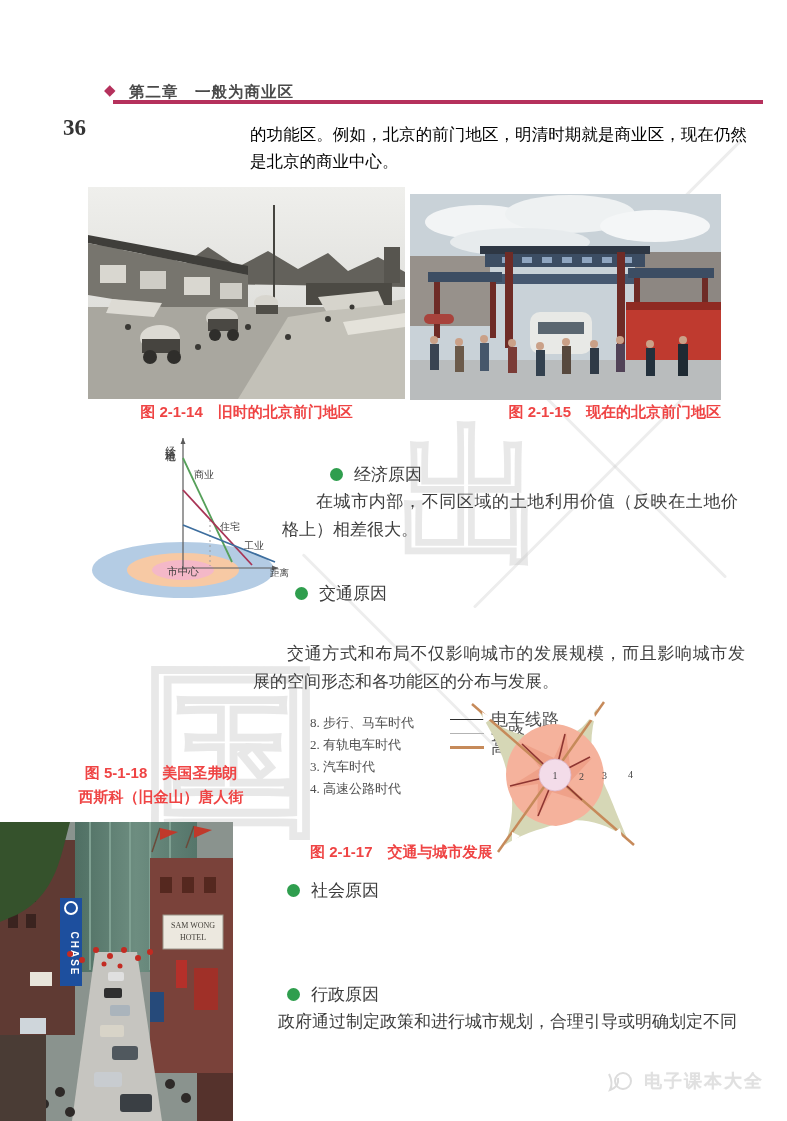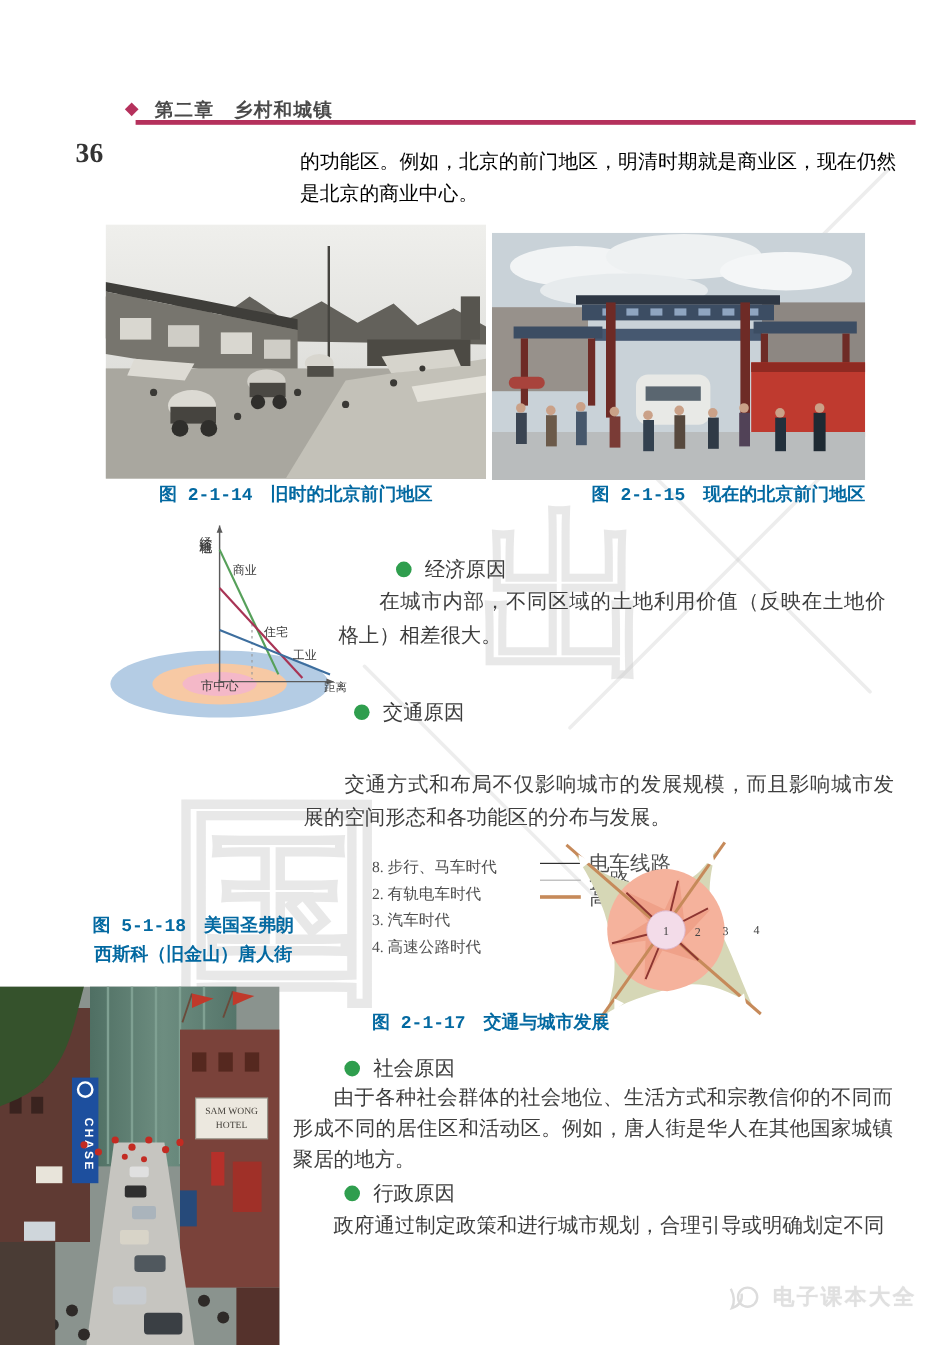--- a/index.html
+++ b/index.html
@@ -17,21 +17,21 @@
   .chapter{font-family:"Liberation Sans",sans-serif;font-weight:700;font-size:15.5px;color:#4a4a4a;letter-spacing:1px;}
   .diamond{color:#b5315c;font-size:15px;}
   .redline{background:#b5315c;height:4px;}
   
   .body-text{font-size:17px;line-height:28px;text-align:justify;color:#3e3e3e;}
   .body-text p{margin:0;text-indent:2em;}
   .intro{font-size:16.5px;line-height:27px;text-align:justify;color:#000000;}
   .sec-title{display:flex;align-items:center;gap:11px;font-size:17px;color:#3c3c3c;}
   .bullet{width:13px;height:13px;border-radius:50%;background:#2f9e4e;flex:0 0 auto;}
   
-  .cap{font-family:Liberation Mono, monospace;font-weight:700;font-size:15px;color:#0369a1;}
+  .cap{font-family:Liberation Sans, sans-serif;font-weight:700;font-size:15px;color:#ef4444;}
   .cap-c{text-align:center;}
   
   .era{font-size:13px;line-height:22px;color:#4f4f4f;}
   .lg-row{display:flex;align-items:center;gap:7px;height:14px;}
   .lg-lab{font-size:17px;color:#4f4f4f;}
   .lg-line{width:34px;height:0;border-top:1.5px solid #2e2e2e;}
   .lg-line.road{border-top:1.5px solid #b3b3b3;}
   .lg-line.hwy{border-top:3.5px solid #c68a5a;}
   .vlabel{writing-mode:vertical-rl;text-orientation:upright;font-size:10.5px;color:#3c3c3c;letter-spacing:2px;}
   
@@ -47,21 +47,21 @@
   <div class="abs wm wm-char" style="left:398px;top:398px;font-size:150px;">出</div>
   <div class="abs wm wm-char" style="left:140px;top:628px;font-size:185px;">国</div>
   <div class="abs wm wm-bar" style="left:470px;top:470px;width:300px;transform:rotate(45deg);"></div>
   <div class="abs wm wm-bar" style="left:430px;top:500px;width:300px;transform:rotate(-45deg);"></div>
   <div class="abs wm wm-bar" style="left:250px;top:680px;width:360px;transform:rotate(45deg);"></div>
   <div class="abs wm wm-bar" style="left:520px;top:230px;width:260px;transform:rotate(-45deg);"></div>
 
   <div class="abs content pagenum" style="left:63px;top:75px;">36</div>
   <div class="abs content diamond" style="left:104px;top:81px;">◆</div>
   <div class="abs content chapter" style="left:129px;top:82px;">
-    <span>第二章</span>　<span>乡村和城镇</span>
+    <span>第二章</span>　<span>一般为商业区</span>
   </div>
   <div class="abs content redline" style="left:113px;top:100px;width:650px;"></div>
 
   <div class="abs content intro" style="left:250px;top:121px;width:497px;">的功能区。例如，北京的前门地区，明清时期就是商业区，现在仍然是北京的商业中心。</div>
 
   <div class="abs content" style="left:88px;top:187px;width:317px;height:212px;">
     <svg width="317" height="212" viewBox="0 0 317 212">
       <defs>
         <linearGradient id="sky1" x1="0" y1="0" x2="0" y2="1">
           <stop offset="0" stop-color="#efefec"></stop>
@@ -343,23 +343,20 @@
         </g>
       <rect x="0" y="213" width="46" height="86" fill="#4a3c35"></rect>
       <rect x="197" y="251" width="36" height="48" fill="#55322c"></rect>
     </svg>
   </div>
 
   <div class="abs content sec-title" style="left:287px;top:879px;">
     <span class="bullet"></span>
     <span>社会原因</span>
   </div>
-  <div class="abs content body-text" style="left:244px;top:902px;width:500px;line-height:26px;">
-    <p>由于各种社会群体的社会地位、生活方式和宗教信仰的不同而形成不同的居住区和活动区。例如，唐人街是华人在其他国家城镇聚居的地方。</p>
-  </div>
 
   <div class="abs content sec-title" style="left:287px;top:983px;">
     <span class="bullet"></span>
     <span>行政原因</span>
   </div>
   <div class="abs content body-text" style="left:244px;top:1008px;width:500px;">
     <p>政府通过制定政策和进行城市规划，合理引导或明确划定不同</p>
   </div>
 
   <div class="abs content" style="left:606px;top:1068px;display:flex;align-items:center;gap:8px;">

